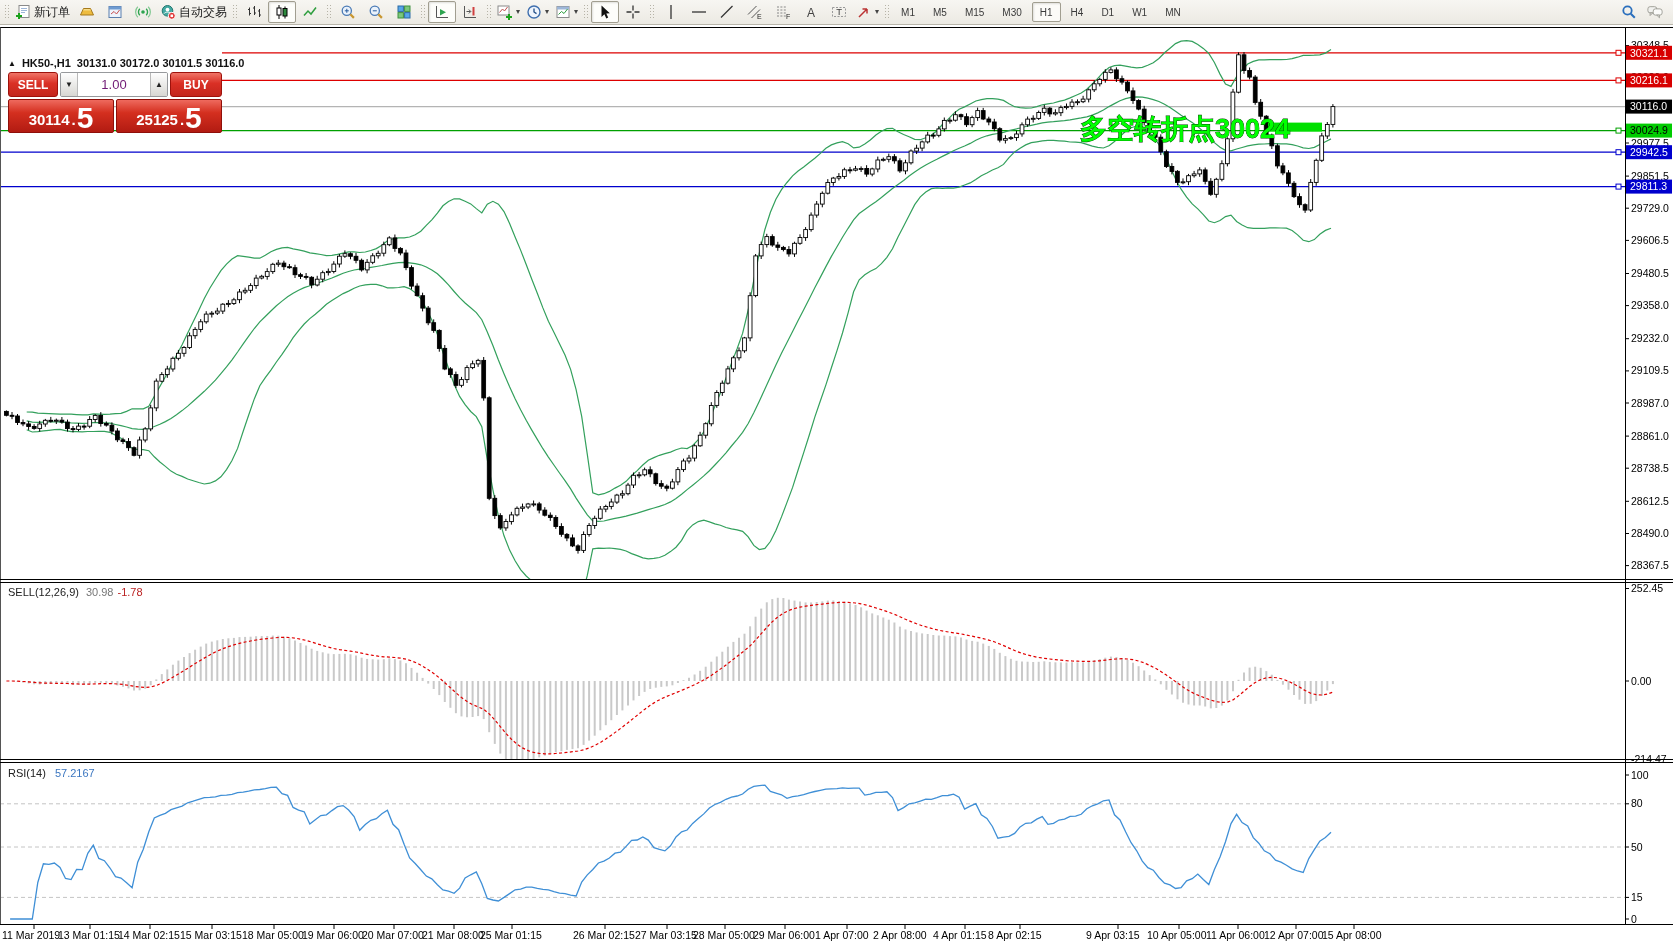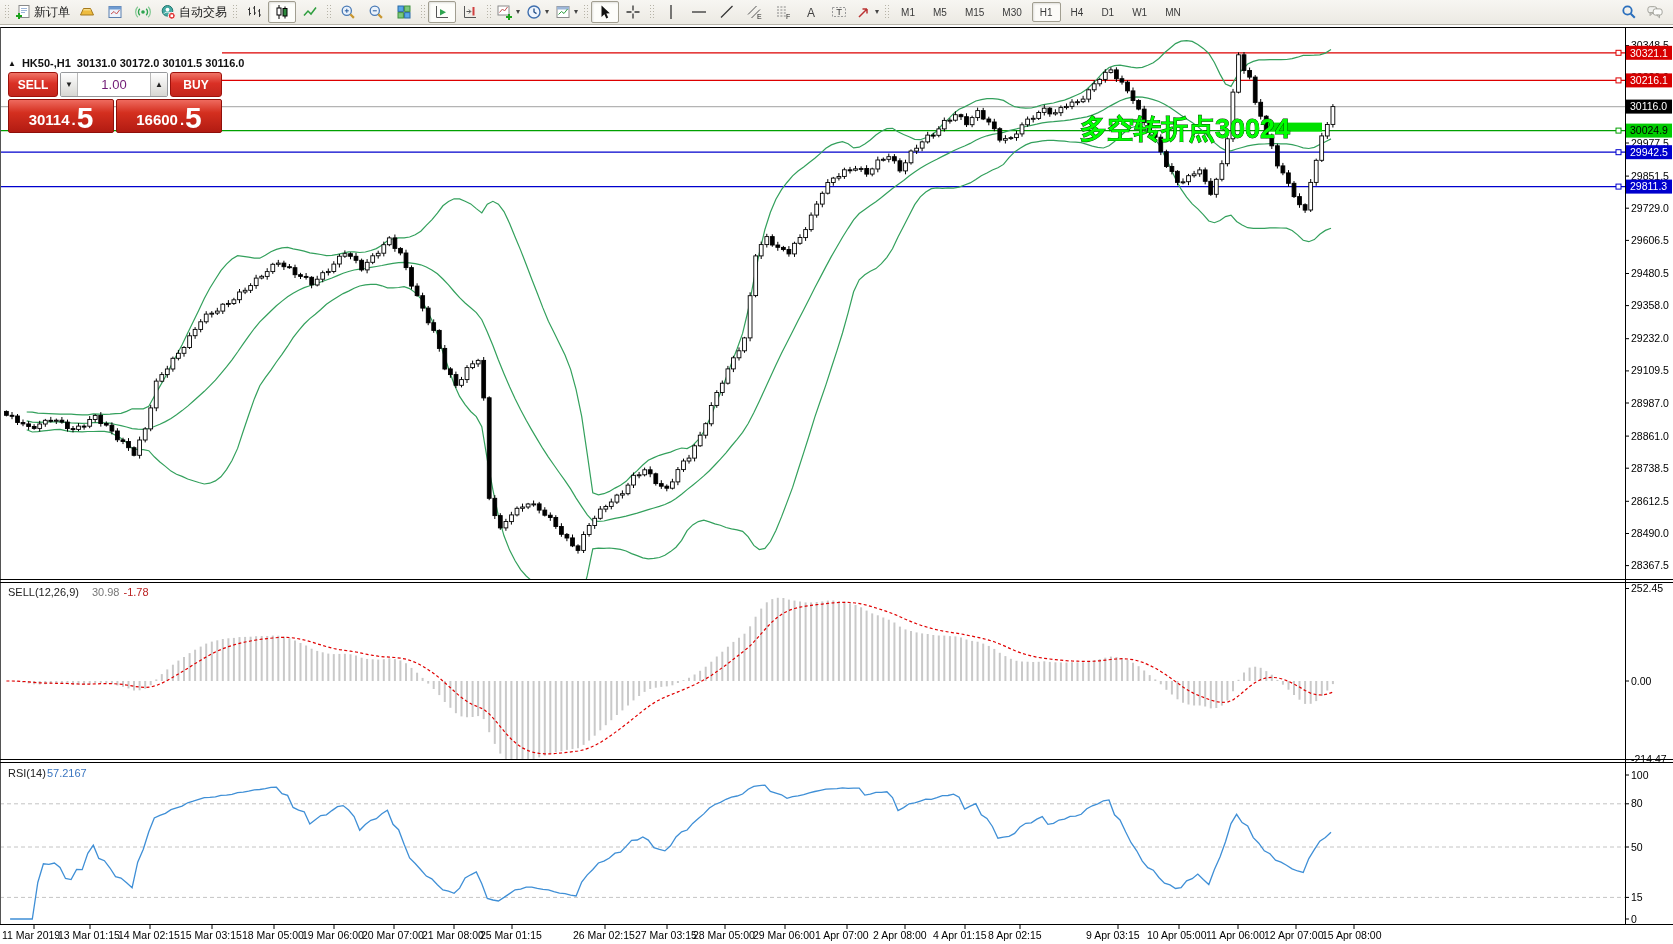--- a/index.html
+++ b/index.html
@@ -52,23 +52,23 @@
   .tp-row2{display:flex;gap:2px;margin-top:2px;height:34px;}
   .tp-price{flex:1;background:linear-gradient(#ee6a5e,#d42f1f 40%,#b21b12);border:1px solid #8f0f0a;
     border-radius:2px;color:#fff;display:flex;align-items:flex-end;justify-content:center;
     padding-bottom:1px;box-sizing:border-box;}
   .tp-price .int{font-size:15px;font-weight:bold;line-height:15px;margin-bottom:4px;}
   .tp-price .dot{font-size:15px;font-weight:bold;line-height:15px;margin:0 1px 4px 2px;}
   .tp-price .frac{font-size:30px;font-weight:bold;line-height:26px;}
 
   
   .ind-label{position:absolute;left:8px;font-size:11px;color:#222;z-index:6;white-space:nowrap;}
-  .ind-val{color:#777;margin-left:13px;}
+  .ind-val{color:#777;margin-left:7px;}
   .ind-sig{color:#bb2222;margin-left:4px;}
-  .ind-val-rsi{color:#3b76c0;margin-left:1px;}
+  .ind-val-rsi{color:#3b76c0;margin-left:9px;}
 </style>
 </head>
 <body>
 
 <div id="app">
 
   <div id="toolbar">
       <div class="grip"></div>
       <div class="tb-btn">
         <span>
@@ -1236,21 +1236,21 @@
         </div>
         <div class="tp-btn tp-buy">BUY</div>
       </div>
       <div class="tp-row2">
         <div class="tp-price">
           <span class="int">30114</span>
           <span class="dot">.</span>
           <span class="frac">5</span>
         </div>
         <div class="tp-price">
-          <span class="int">16600</span>
+          <span class="int">25125</span>
           <span class="dot">.</span>
           <span class="frac">5</span>
         </div>
       </div>
     </div>
 
     <div class="ind-label" style="top:560px">
       <span>SELL(12,26,9)</span><span class="ind-val">30.98</span><span class="ind-sig">-1.78</span>
     </div>
     <div class="ind-label" style="top:741px">

